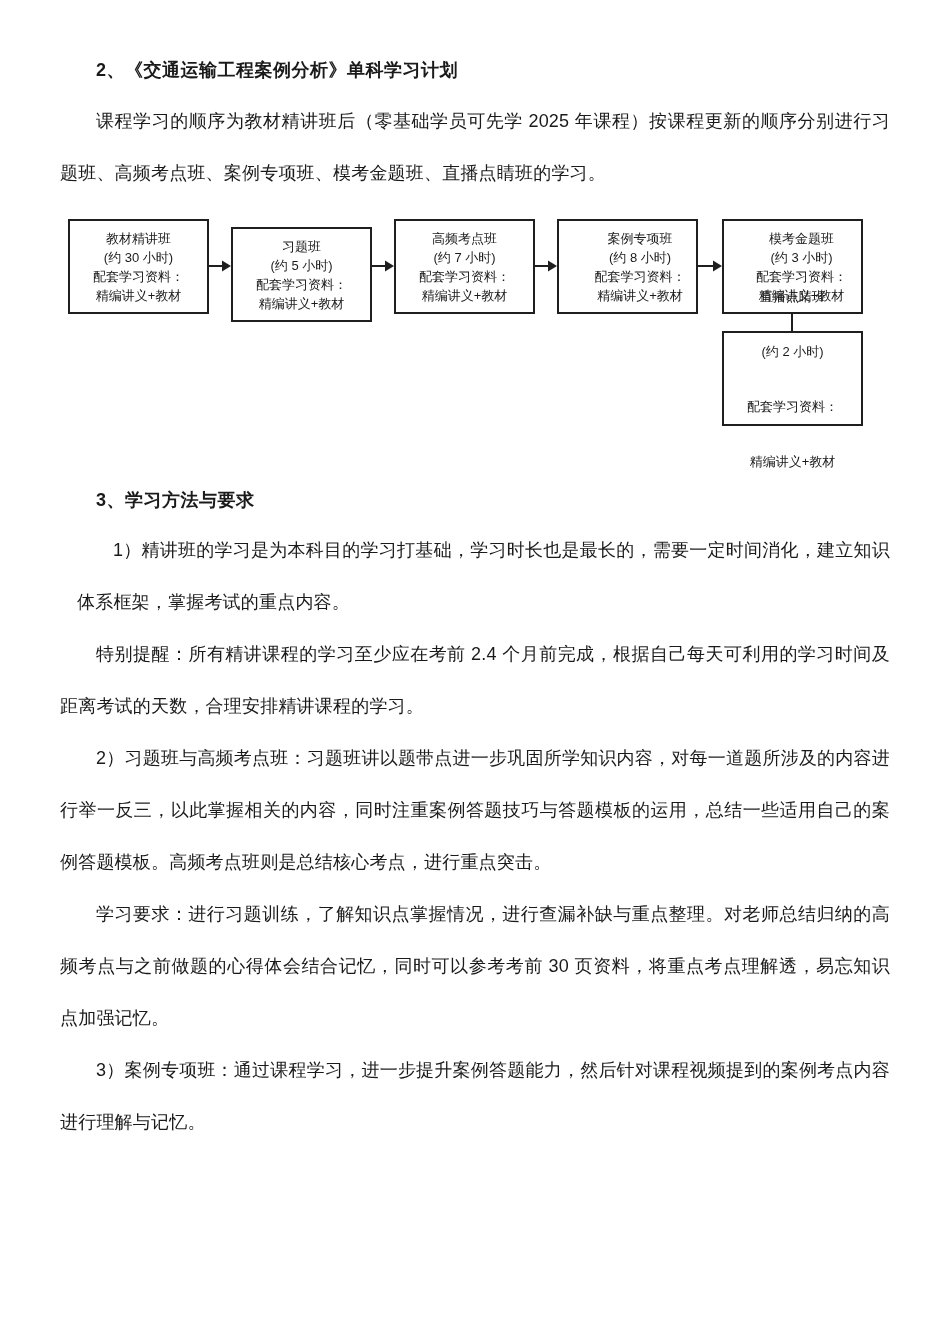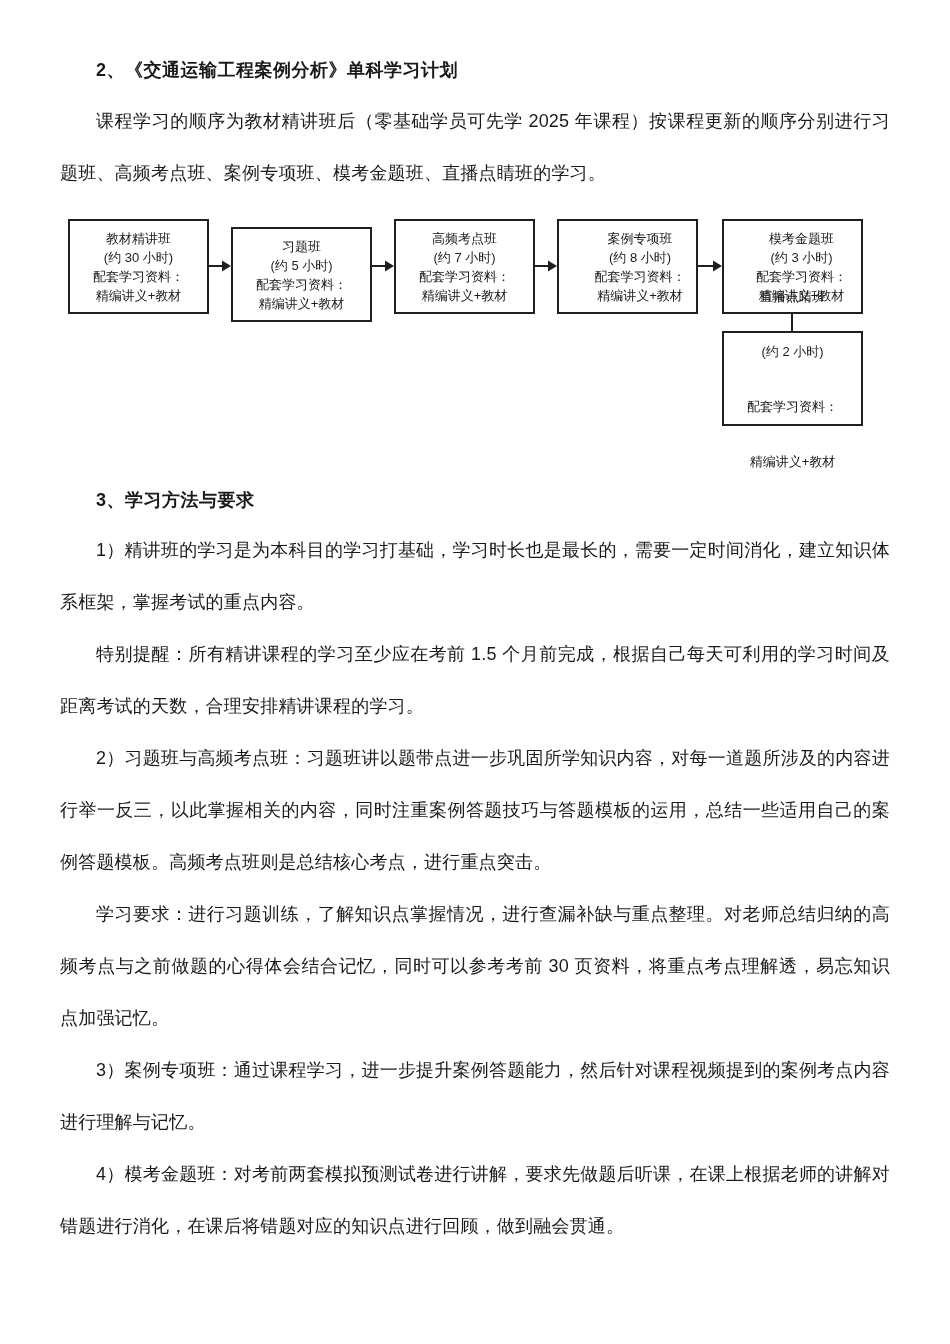--- a/index.html
+++ b/index.html
@@ -28,21 +28,21 @@
     margin-top: 46px;
   }
   .para {
     font-size: 18px;
     line-height: 52px;
     text-align: justify;
     text-indent: 2em;
     letter-spacing: 0.2px;
   }
   .para.intro { margin-top: 13px; }
-  .para.first-method { margin-top: 12px; }
+  .para.first-method { margin-top: 12px; margin-left: 17px; }
 
   
   .flowchart {
     position: relative;
     margin-top: 20px;
     width: 830px;
     height: 223px;
   }
   .fc-box {
     position: absolute;
@@ -149,19 +149,18 @@
       <span>(约 2 小时)</span>
       <span>配套学习资料：</span>
       <span>精编讲义+教材</span>
     </div>
 
   </div>
 
   <div class="heading second">3、学习方法与要求</div>
 
   <p class="para first-method">1）精讲班的学习是为本科目的学习打基础，学习时长也是最长的，需要一定时间消化，建立知识体系框架，掌握考试的重点内容。</p>
-  <p class="para">特别提醒：所有精讲课程的学习至少应在考前 1.5 个月前完成，根据自己每天可利用的学习时间及距离考试的天数，合理安排精讲课程的学习。</p>
+  <p class="para">特别提醒：所有精讲课程的学习至少应在考前 2.4 个月前完成，根据自己每天可利用的学习时间及距离考试的天数，合理安排精讲课程的学习。</p>
   <p class="para">2）习题班与高频考点班：习题班讲以题带点进一步巩固所学知识内容，对每一道题所涉及的内容进行举一反三，以此掌握相关的内容，同时注重案例答题技巧与答题模板的运用，总结一些适用自己的案例答题模板。高频考点班则是总结核心考点，进行重点突击。</p>
   <p class="para">学习要求：进行习题训练，了解知识点掌握情况，进行查漏补缺与重点整理。对老师总结归纳的高频考点与之前做题的心得体会结合记忆，同时可以参考考前 30 页资料，将重点考点理解透，易忘知识点加强记忆。</p>
   <p class="para">3）案例专项班：通过课程学习，进一步提升案例答题能力，然后针对课程视频提到的案例考点内容进行理解与记忆。</p>
-  <p class="para">4）模考金题班：对考前两套模拟预测试卷进行讲解，要求先做题后听课，在课上根据老师的讲解对错题进行消化，在课后将错题对应的知识点进行回顾，做到融会贯通。</p>
 
 </div>
 
 </body></html>

